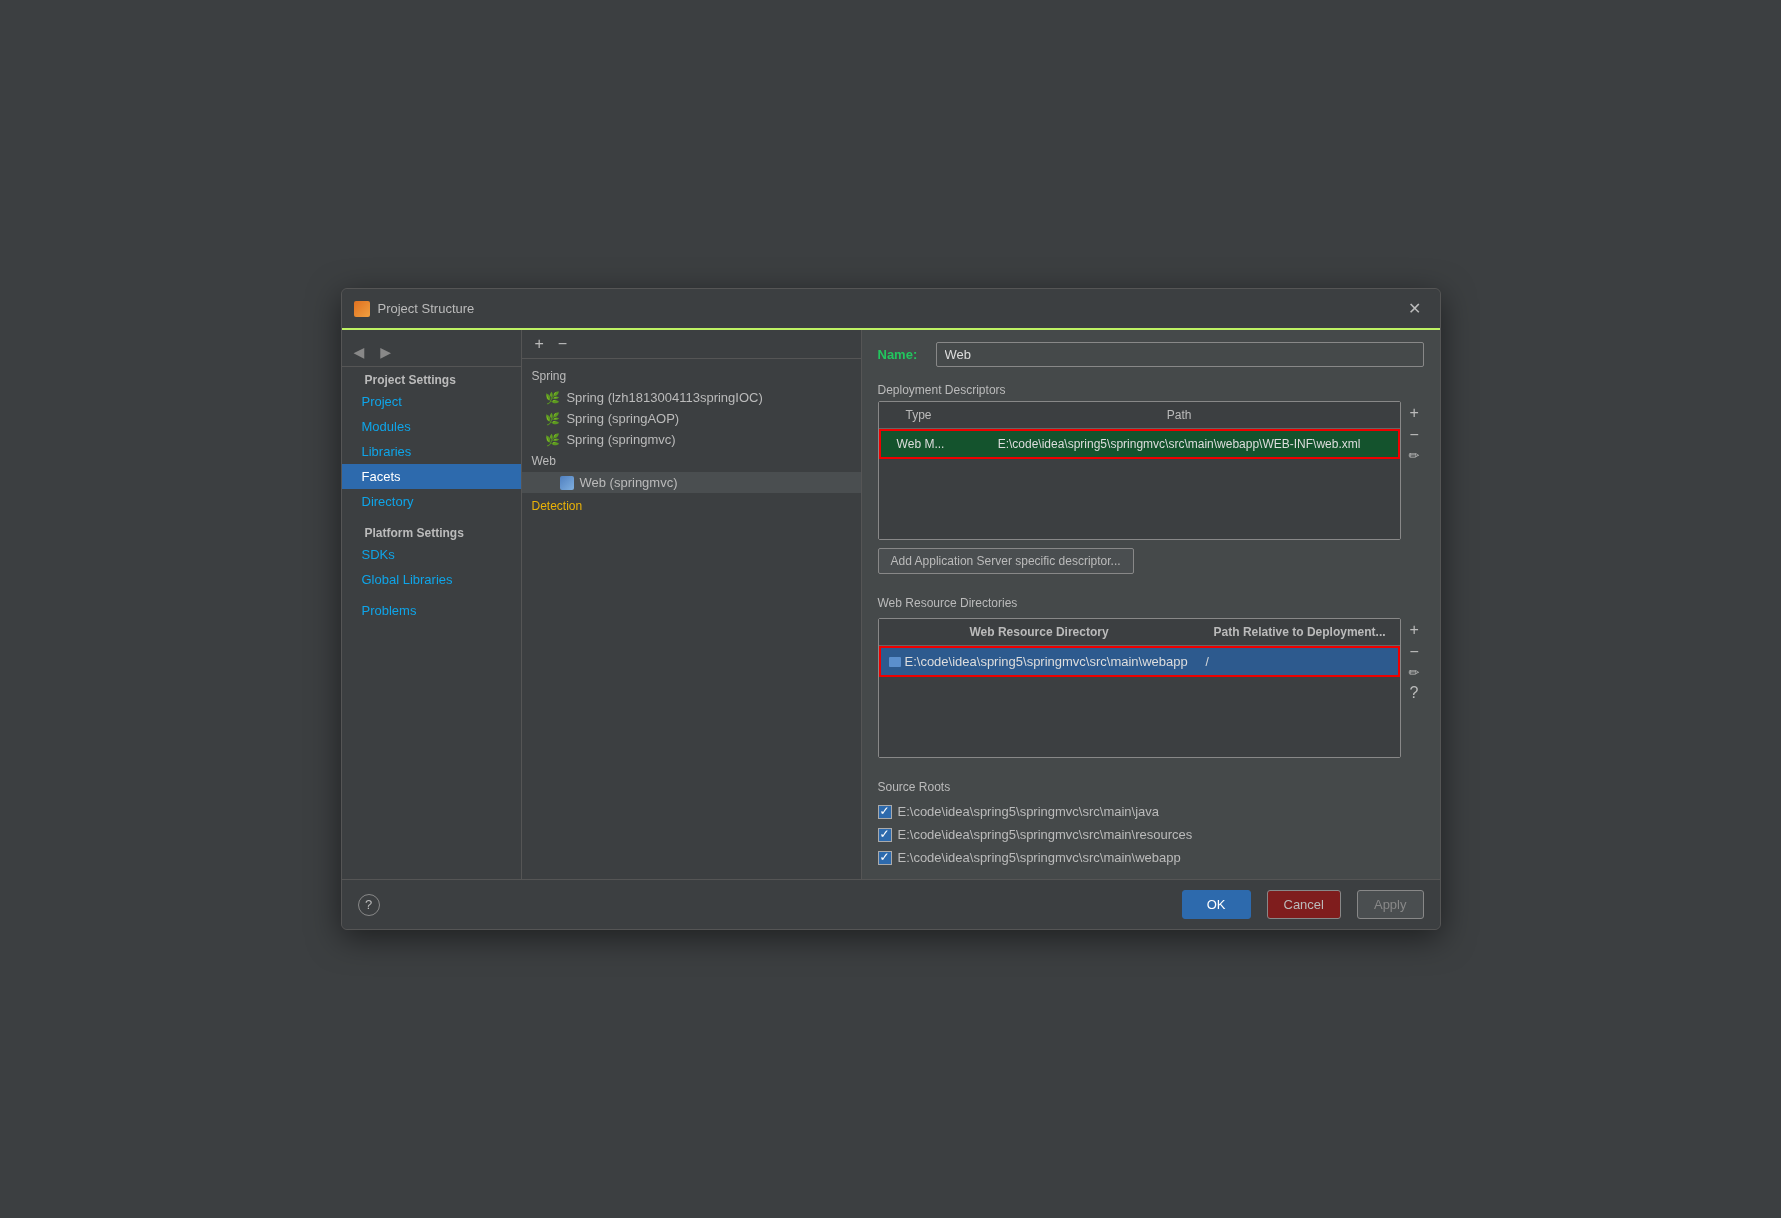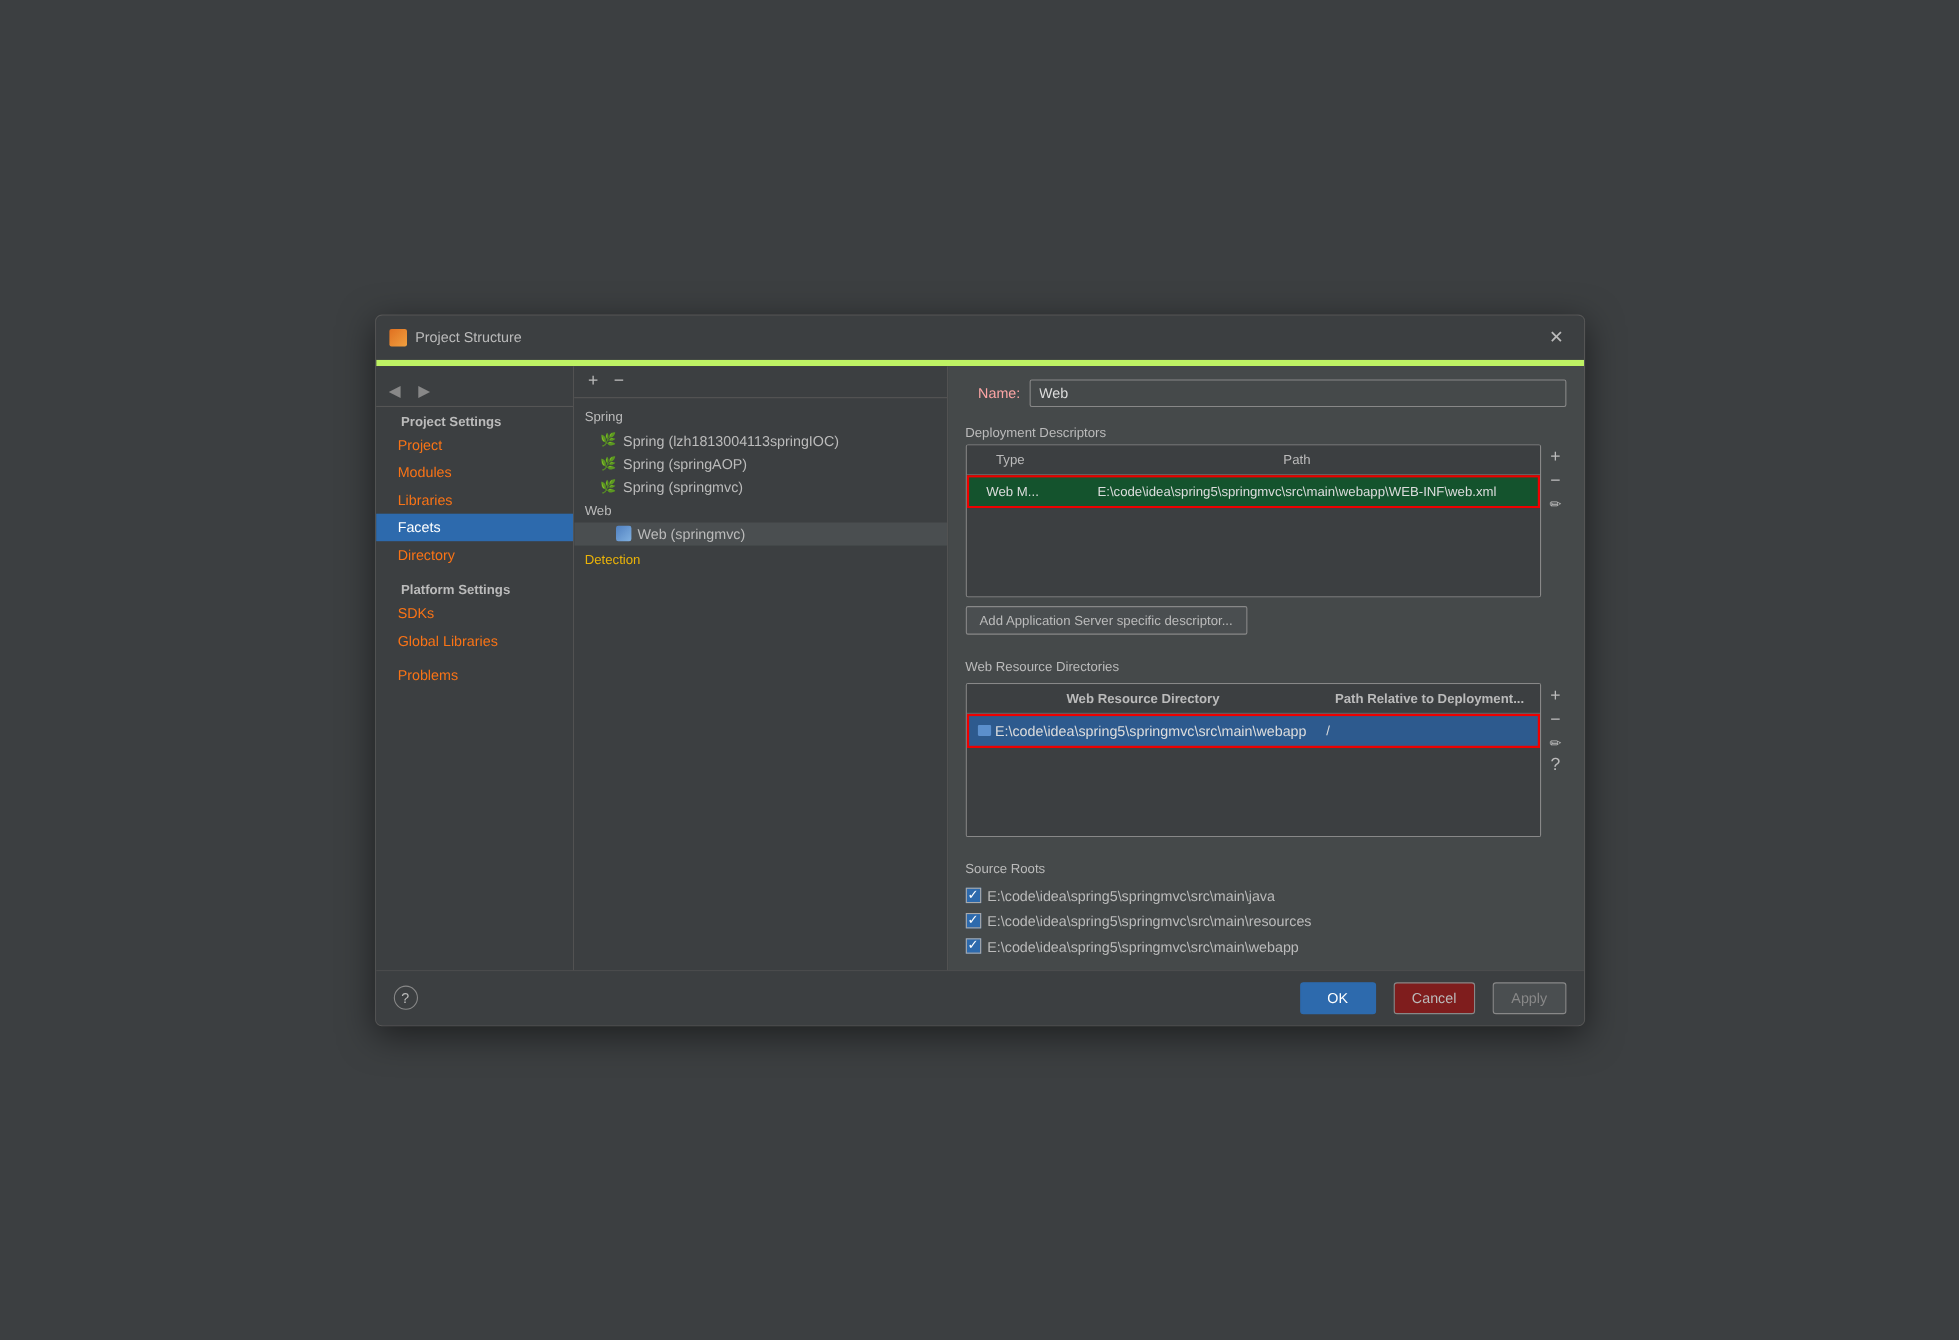--- a/index.html
+++ b/index.html
@@ -10,21 +10,21 @@
       background: #3c3f41;
       border: 1px solid #555;
       border-radius: 6px;
       display: flex;
       flex-direction: column;
       box-shadow: 0 8px 32px rgba(0,0,0,0.5);
     }
 
     .title-bar {
       background: #3c3f41;
-      border-bottom: 6px solid #bef264;
+      border-bottom: 2px solid #bef264;
       padding: 8px 12px;
       display: flex;
       align-items: center;
       justify-content: space-between;
       border-radius: 6px 6px 0 0;
     }
     .title-bar-left {
       display: flex;
       align-items: center;
       gap: 8px;
@@ -85,21 +85,21 @@
       flex-shrink: 0;
     }
     .sidebar-section-label {
       padding: 6px 23px 2px;
       font-weight: bold;
       color: #bbb;
       font-size: 12px;
     }
     .sidebar-item {
       padding: 5px 12px 5px 20px;
-      color: #f97316;
+      color: #0ea5e9;
       cursor: pointer;
     }
     .sidebar-item.active {
       background: #2d6aad;
       color: #fff;
     }
     .sidebar-divider { height: 6px; }
 
     
     .middle-panel {
@@ -166,23 +166,23 @@
       overflow: auto;
       gap: 10px;
     }
 
     .field-row {
       display: flex;
       align-items: center;
       gap: 8px;
     }
     .field-label {
-      color: #fca5a5;
+      color: #22c55e;
       min-width: 50px;
-      text-align: right;
+      font-weight: bold;
     }
     .field-input {
       flex: 1;
       background: #45494a;
       border: 1px solid #888;
       color: #ddd;
       padding: 4px 8px;
       border-radius: 2px;
       outline: none;
     }

